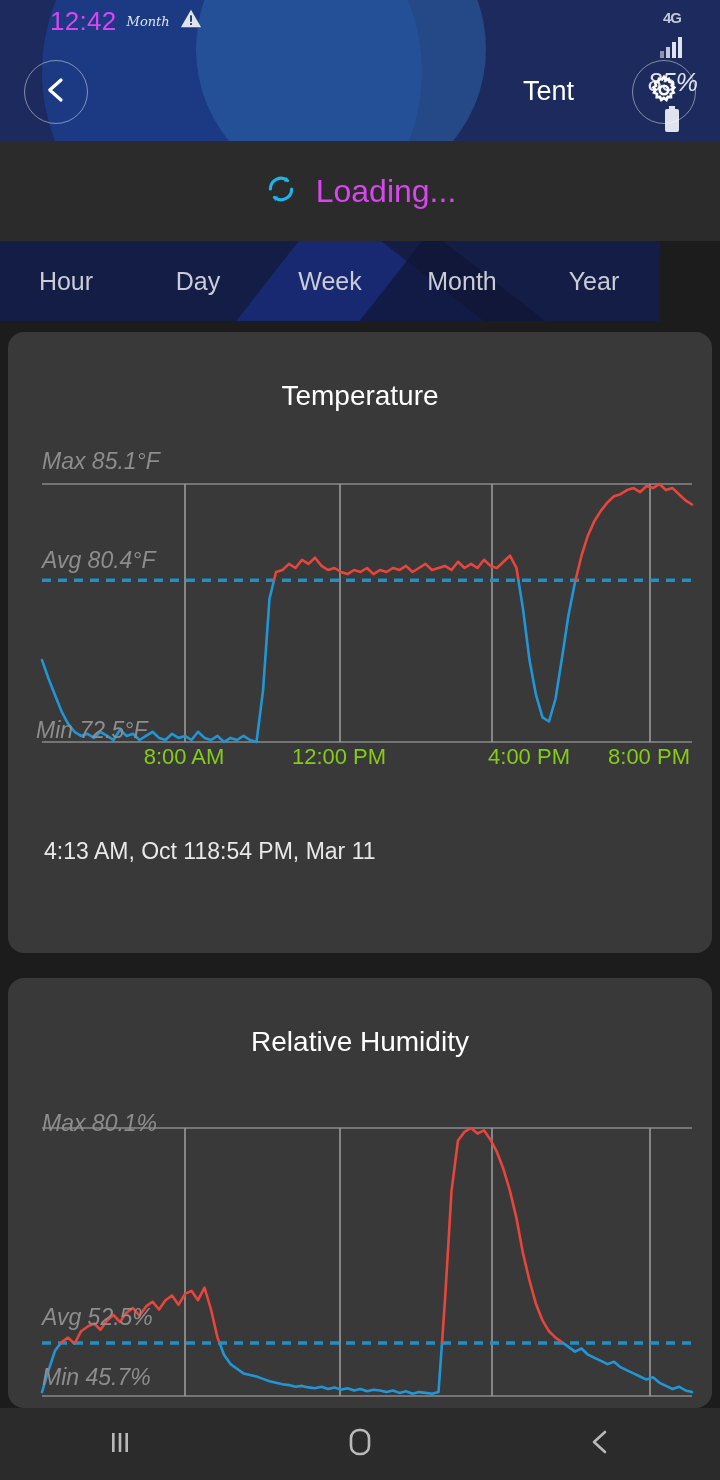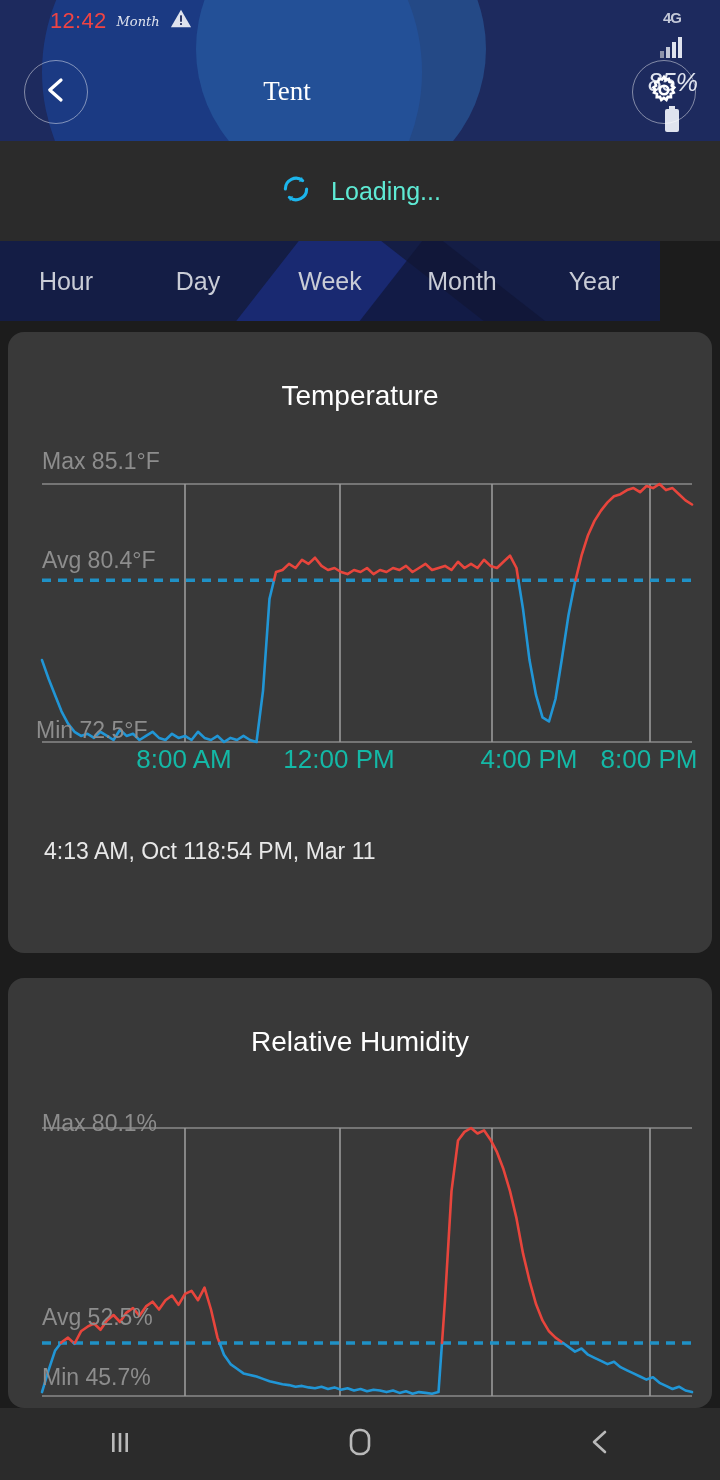--- a/index.html
+++ b/index.html
@@ -24,49 +24,49 @@
   .hdr-circle-b {
     position: absolute; left: 196px; top: -96px;
     width: 290px; height: 290px; border-radius: 50%;
     background: #2a63a8; opacity: .55;
   }
   .statusbar {
     position: absolute; top: 0; left: 0; width: 720px; height: 42px;
     display: flex; align-items: center; z-index: 5;
   }
   .sb-left { display: flex; align-items: center; gap: 10px; padding-left: 50px; }
-  .sb-time { color: #ef4444; font-size: 22px; letter-spacing: .3px; }
+  .sb-time { color: #d946ef; font-size: 26px; letter-spacing: .3px; }
   .sb-calm { color: #dfe3ee; font-size: 13px; font-family: "DejaVu Serif", serif; font-style: italic; }
   .sb-right { position: absolute; right: 22px; display: flex; align-items: center; gap: 9px; flex-direction: column; }
   .sb-right svg { display: block; }
   .sb-pct { color: #dfe3ee; font-size: 25px; margin-left: 2px; font-style: italic; }
   .sb-4g { color: #c3c8d8; font-size: 15px; font-weight: bold; letter-spacing: -1px; }
 
   .hdr-bar {
     position: absolute; top: 42px; left: 0; width: 720px; height: 99px;
     display: flex; align-items: center; z-index: 5;
   }
   .circ-btn {
     width: 64px; height: 64px; border-radius: 50%;
     border: 1.5px solid rgba(255,255,255,.45);
     display: flex; align-items: center; justify-content: center;
   }
   .back-btn { position: absolute; left: 24px; }
   .gear-btn { position: absolute; right: 24px; }
   .hdr-title {
-    position: absolute; width: 574px; text-align: center;
-    color: #ffffff; font-size: 27px; font-family: Liberation Serif, serif;
+    position: absolute; width: 574px; text-align: right;
+    color: #ffffff; font-size: 27px;
   }
 
   
   .loading-strip {
     position: absolute; top: 141px; left: 0; width: 720px; height: 100px;
     background: #2b2b2b; display: flex; align-items: center; justify-content: center; gap: 18px;
   }
-  .loading-text { color: #5eead4; font-size: 25px; }
+  .loading-text { color: #d946ef; font-size: 32px; }
 
   
   .tabs {
     position: absolute; top: 241px; left: 0; width: 660px; height: 80px;
     background: #141d45; overflow: hidden;
   }
   .tabs-diag {
     position: absolute; left: 330px; top: -40px;
     width: 620px; height: 220px; background: #1b2d80; opacity: .75;
     transform: rotate(38deg); transform-origin: left top;
@@ -107,24 +107,24 @@
   .toggle div {
     flex: 1; display: flex; align-items: center; justify-content: center; font-size: 21px;
   }
   .tg-on  { background: #1cb5ec; color: #d9f4ff; }
   .tg-off { background: #3b3b3b; color: #a6a6a6; }
 
   
   .chart-wrap { position: relative; }
   .chart-svg { display: block; }
   .lbl {
-    position: absolute; color: #8d8d8d; font-size: 23px; white-space: nowrap;
+    position: absolute; color: #8d8d8d; font-size: 23px; white-space: nowrap; font-style: italic;
   }
   .xlabels {
-    position: absolute; left: 0; width: 704px; height: 34px; color: #14b8a6; font-size: 26px;
+    position: absolute; left: 0; width: 704px; height: 34px; color: #84cc16; font-size: 22px;
   }
   .xlabels span { position: absolute; transform: translateX(-50%); white-space: nowrap; }
   .range-row {
     display: flex; 
     padding: 10px 36px 0 36px; color: #e8e8e8; font-size: 23px;
   }
 
   
   .navbar {
     position: absolute; bottom: 0; left: 0; width: 720px; height: 72px;

